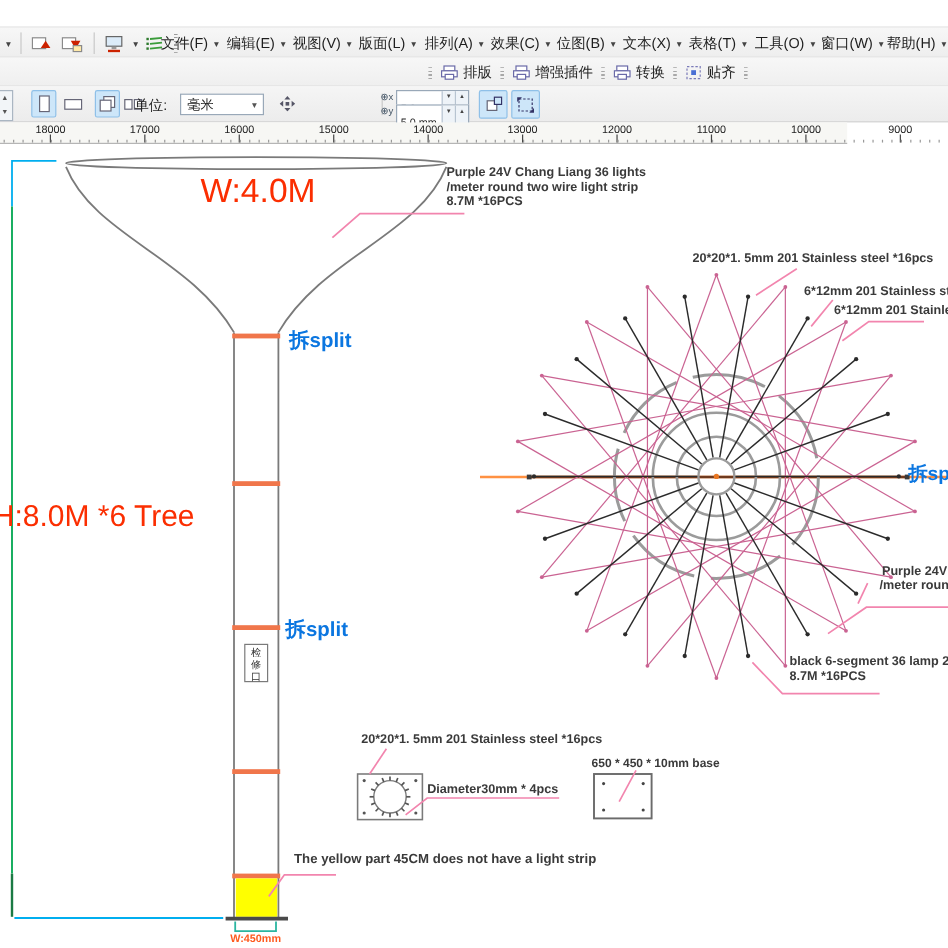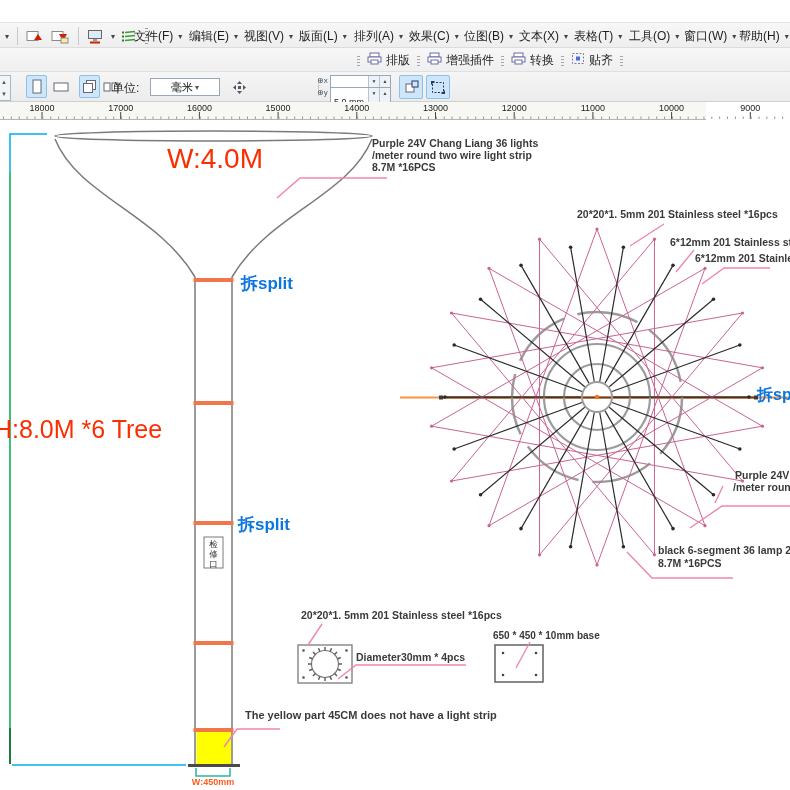--- a/index.html
+++ b/index.html
@@ -21,29 +21,29 @@
   .menuitems{position:absolute;left:134px;top:0;display:flex;height:26px;}
   .menu-item{width:55px;display:flex;align-items:center;justify-content:flex-start;gap:5px;
     font-size:12px;color:#1e1e1e;cursor:default;}
   .menu-item .dd{font-size:8px;color:#444;}
   .vsep{width:1px;height:18px;background:#c9c9c9;margin:0 5px;}
   .dotsep{width:3px;height:16px;margin:0 5px;background:repeating-linear-gradient(#9a9a9a 0 1px,transparent 1px 3px);}
   .mini-dd{font-size:8px;color:#444;margin:0 3px;}
   .tbicon{margin:0 3px;display:inline-flex;}
   
   .plugrow{position:absolute;left:354px;top:0;height:24px;display:flex;align-items:center;}
-  .plugbtn{display:flex;align-items:flex-start;gap:4px;font-size:12px;color:#1e1e1e;padding:2px 4px;}
+  .plugbtn{display:flex;align-items:center;gap:4px;font-size:12px;color:#1e1e1e;padding:2px 4px;}
   .grip{width:3px;height:12px;background:repeating-linear-gradient(#a8a8a8 0 1px,transparent 1px 3px);margin:4px 3px 0 3px;}
   
   .pb{position:absolute;top:3px;width:21px;height:23px;border:1px solid transparent;border-radius:2px;
     display:flex;align-items:center;justify-content:center;background:transparent;padding:0;}
   .pb.on{background:#cde6f9;border-color:#8fc0e8;}
   .lbl{position:absolute;font-size:12px;color:#1e1e1e;top:8px;}
   .select{position:absolute;top:6px;height:18px;background:#fff;border:1px solid #99a8b8;
-    display:flex;align-items:center;justify-content:space-between;font-size:11px;color:#222;padding:0 20px;box-sizing:border-box;}
+    display:flex;align-items:center;justify-content:space-between;font-size:11px;color:#222;padding:0 5px;box-sizing:border-box;}
   .select .dd{font-size:8px;color:#555;}
   .spinfield{position:absolute;top:6px;height:18px;background:#fff;border:1px solid #99a8b8;
     display:flex;align-items:center;font-size:11px;color:#222;box-sizing:border-box;margin-top:48px;}
   .spinfield .val{flex:1;padding-left:4px;}
   .updown{width:13px;height:100%;border-left:1px solid #b7c4d1;display:flex;flex-direction:column;}
   .updown span{flex:1;font-size:5px;line-height:8px;text-align:center;color:#444;background:#eef3f8;}
   .minifield{position:absolute;height:29px;background:#fff;border:1px solid #99a8b8;display:flex;
     align-items:center;font-size:9px;color:#222;box-sizing:border-box;}
   .minifield .val{flex:1;padding-left:3px;}
   .mfbtns{display:flex;height:100%;}

